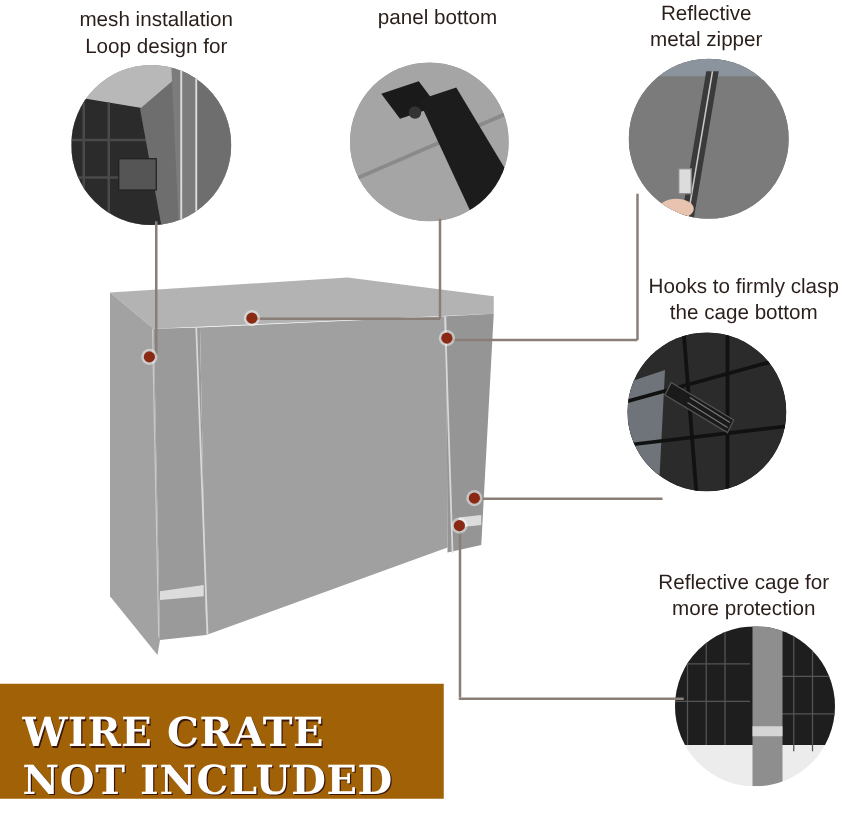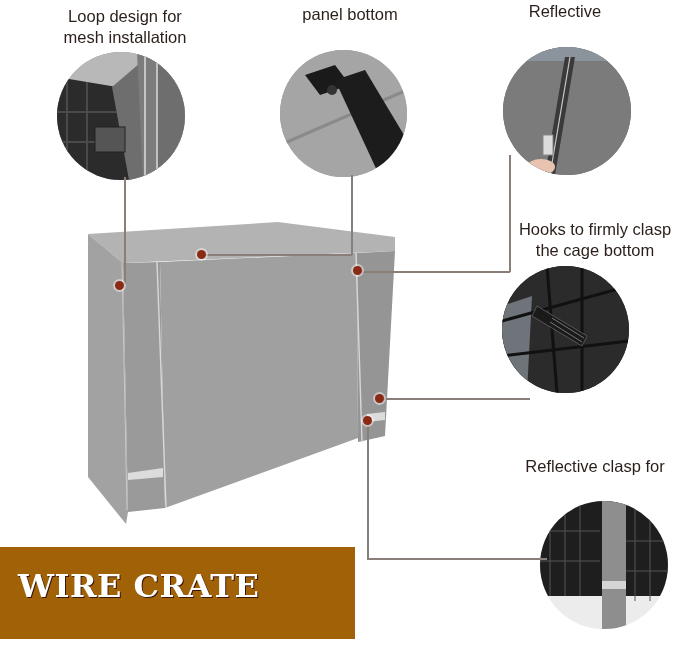--- a/index.html
+++ b/index.html
@@ -9,35 +9,37 @@
   .line { position:absolute; background:#8a7f78; }
   .dot { position:absolute; width:9px; height:9px; border-radius:50%; background:#8b2a14; box-shadow:0 0 0 2px rgba(255,255,255,0.45); }
   .banner { position:absolute; left:0; top:547px; width:355px; height:92px; background:#a16207; }
   .banner-text { position:absolute; left:18px; top:20px; color:#fff; font-family:"DejaVu Serif", serif; font-weight:bold; font-size:32px; line-height:38px; letter-spacing:0.5px; text-shadow:1px 1px 0 #3a150a; }
   svg { position:absolute; }
 </style>
 </head>
 <body>
 
 <div class="label" style="left:30px; top:6px; width:190px;">
+  <div>mesh installation</div>
   <div>Loop design for</div>
-  <div>mesh installation</div>
 </div>
 <div class="label" style="left:255px; top:4px; width:190px;">
   <div>panel bottom</div>
 </div>
 <div class="label" style="left:480px; top:1px; width:170px;">
   <div>Reflective</div>
+  <div>metal zipper</div>
 </div>
 <div class="label" style="left:500px; top:219px; width:190px;">
   <div>Hooks to firmly clasp</div>
   <div>the cage bottom</div>
 </div>
 <div class="label" style="left:510px; top:456px; width:170px;">
-  <div>Reflective clasp for</div>
+  <div>Reflective cage for</div>
+  <div>more protection</div>
 </div>
 
 <div class="circle" style="left:57px; top:52px; width:128px; height:128px; background:#8a8a8a;">
   <svg width="128" height="128" viewBox="0 0 128 128">
     <rect x="0" y="0" width="128" height="128" fill="#b8b8b8"></rect>
     <path d="M0 25 L60 35 L75 128 L0 128 Z" fill="#2b2b2b"></path>
     <g stroke="#4a4a4a" stroke-width="2">
       <line x1="10" y1="30" x2="10" y2="128"></line>
         <line x1="30" y1="30" x2="30" y2="128"></line>
       <line x1="0" y1="60" x2="65" y2="60"></line>
@@ -141,14 +143,15 @@
 
 <div class="dot" style="left:115px; top:281px;"></div>
 <div class="dot" style="left:197px; top:250px;"></div>
 <div class="dot" style="left:353px; top:266px;"></div>
 <div class="dot" style="left:375px; top:394px;"></div>
 <div class="dot" style="left:363px; top:416px;"></div>
 
 <div class="banner">
   <div class="banner-text">
     <div>WIRE CRATE</div>
+    <div>NOT INCLUDED</div>
   </div>
 </div>
 
 </body></html>

